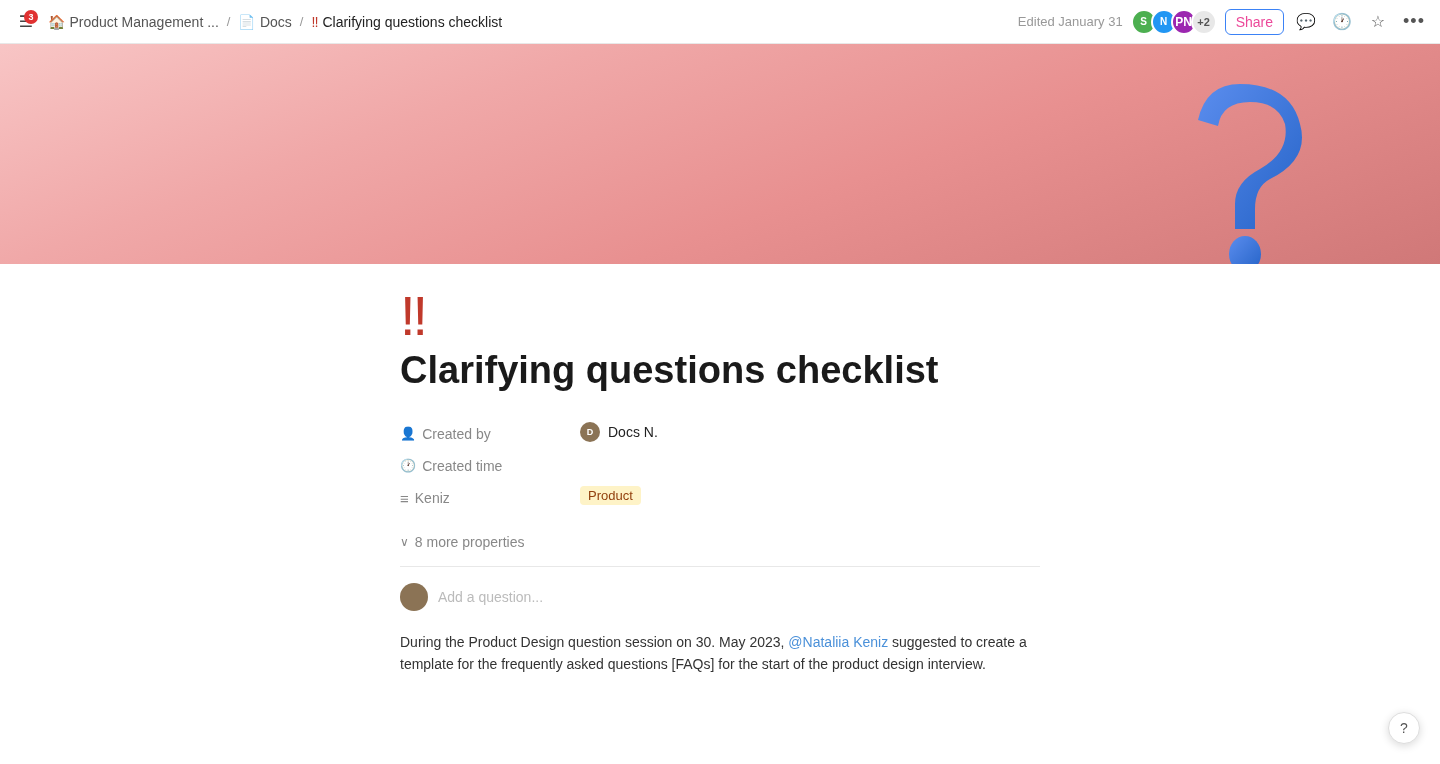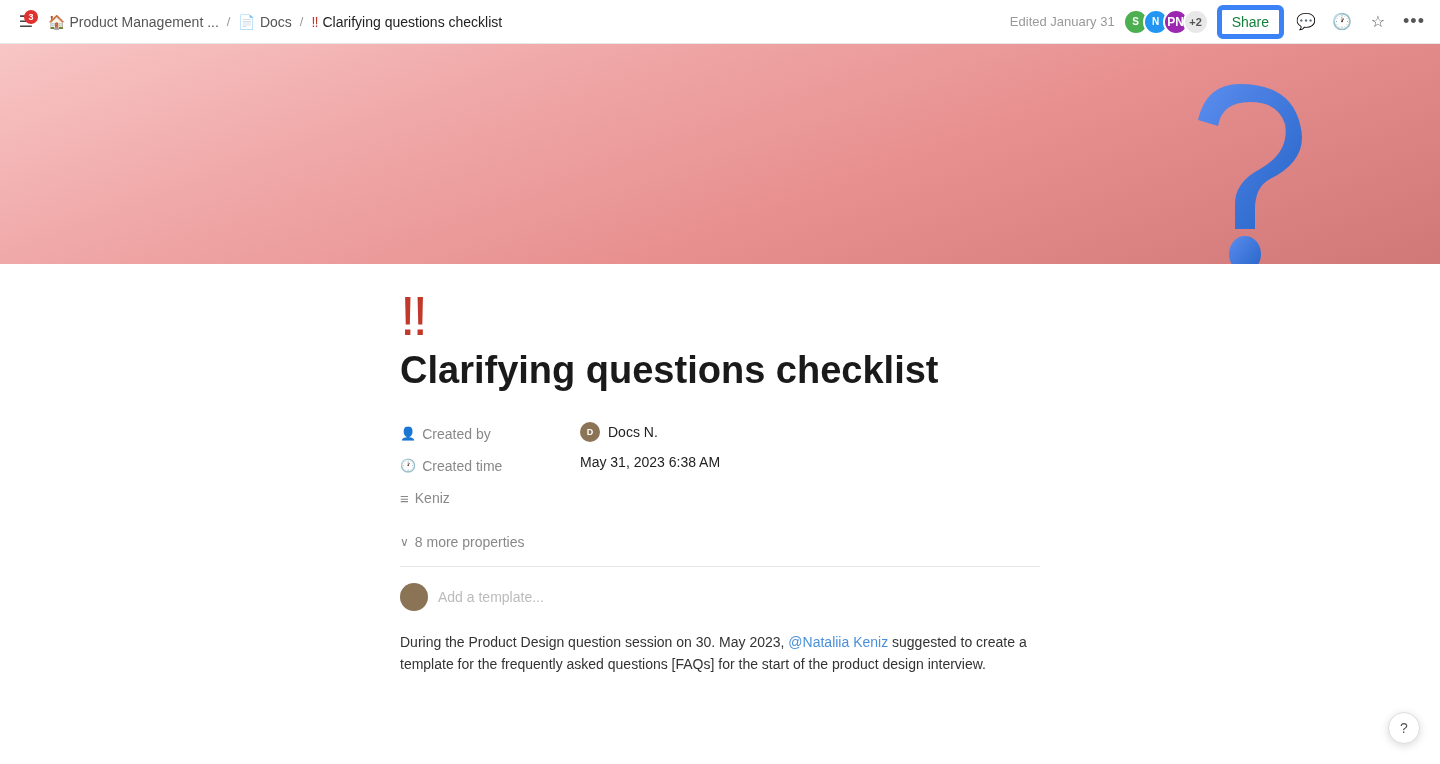--- a/index.html
+++ b/index.html
@@ -74,25 +74,25 @@
       display: flex; align-items: center; justify-content: center;
       font-size: 10px; font-weight: 700; color: #fff;
       overflow: hidden;
     }
     .avatar:first-child { margin-left: 0; }
     .avatar-s { background: #4CAF50; }
     .avatar-n { background: #2196F3; }
     .avatar-pn { background: #9C27B0; font-size: 12px; }
     .avatar-count { background: #e8e8e8; color: #555; font-size: 11px; font-weight: 600; }
     .share-btn {
-      font-size: 14px; font-weight: 500; color: #15803d;
+      font-size: 14px; font-weight: 500; color: #ec4899;
       cursor: pointer;
       padding: 4px 10px;
       border-radius: 6px;
-      border: 5px solid #3b82f6;
+      border: 1px solid #3b82f6;
     }
     .icon-btn {
       width: 28px; height: 28px;
       display: flex; align-items: center; justify-content: center;
       cursor: pointer; border-radius: 4px; color: #555; font-size: 16px;
     }
 
     
     #hero {
       margin-top: 44px;
@@ -344,43 +344,43 @@
         <div class="prop-avatar">D</div>
         <span>Docs N.</span>
       </div>
     </div>
 
     <div class="prop-row">
       <div class="prop-label">
         <span class="prop-label-icon">🕐</span>
         <span>Created time</span>
       </div>
-      <div class="prop-value">
-        <span>May 31, 2023 6:38 AM</span>
-      </div>
     </div>
 
     <div class="prop-row">
       <div class="prop-label">
         <span class="prop-label-icon" style="font-size:15px;">≡</span>
         <span>Keniz</span>
       </div>
+      <div class="prop-value">
+        <span class="tag-badge tag-product">Product</span>
+      </div>
     </div>
   </div>
 
   <div class="more-props">
     <span class="chevron-icon">∨</span>
     <span>8 more properties</span>
   </div>
 
   <hr class="divider">
 
   <div class="comment-row">
     <div class="comment-avatar"></div>
-    <span class="comment-placeholder">Add a template...</span>
+    <span class="comment-placeholder">Add a question...</span>
   </div>
 
   <p class="body-text">
     <span>During the Product Design question session on 30. May 2023,</span>
     <span> </span>
     <span class="mention">@Nataliia Keniz</span>
     <span> </span>
     <span>suggested to create a template for the frequently asked questions [FAQs] for the start of the product design interview.</span>
   </p>
 

